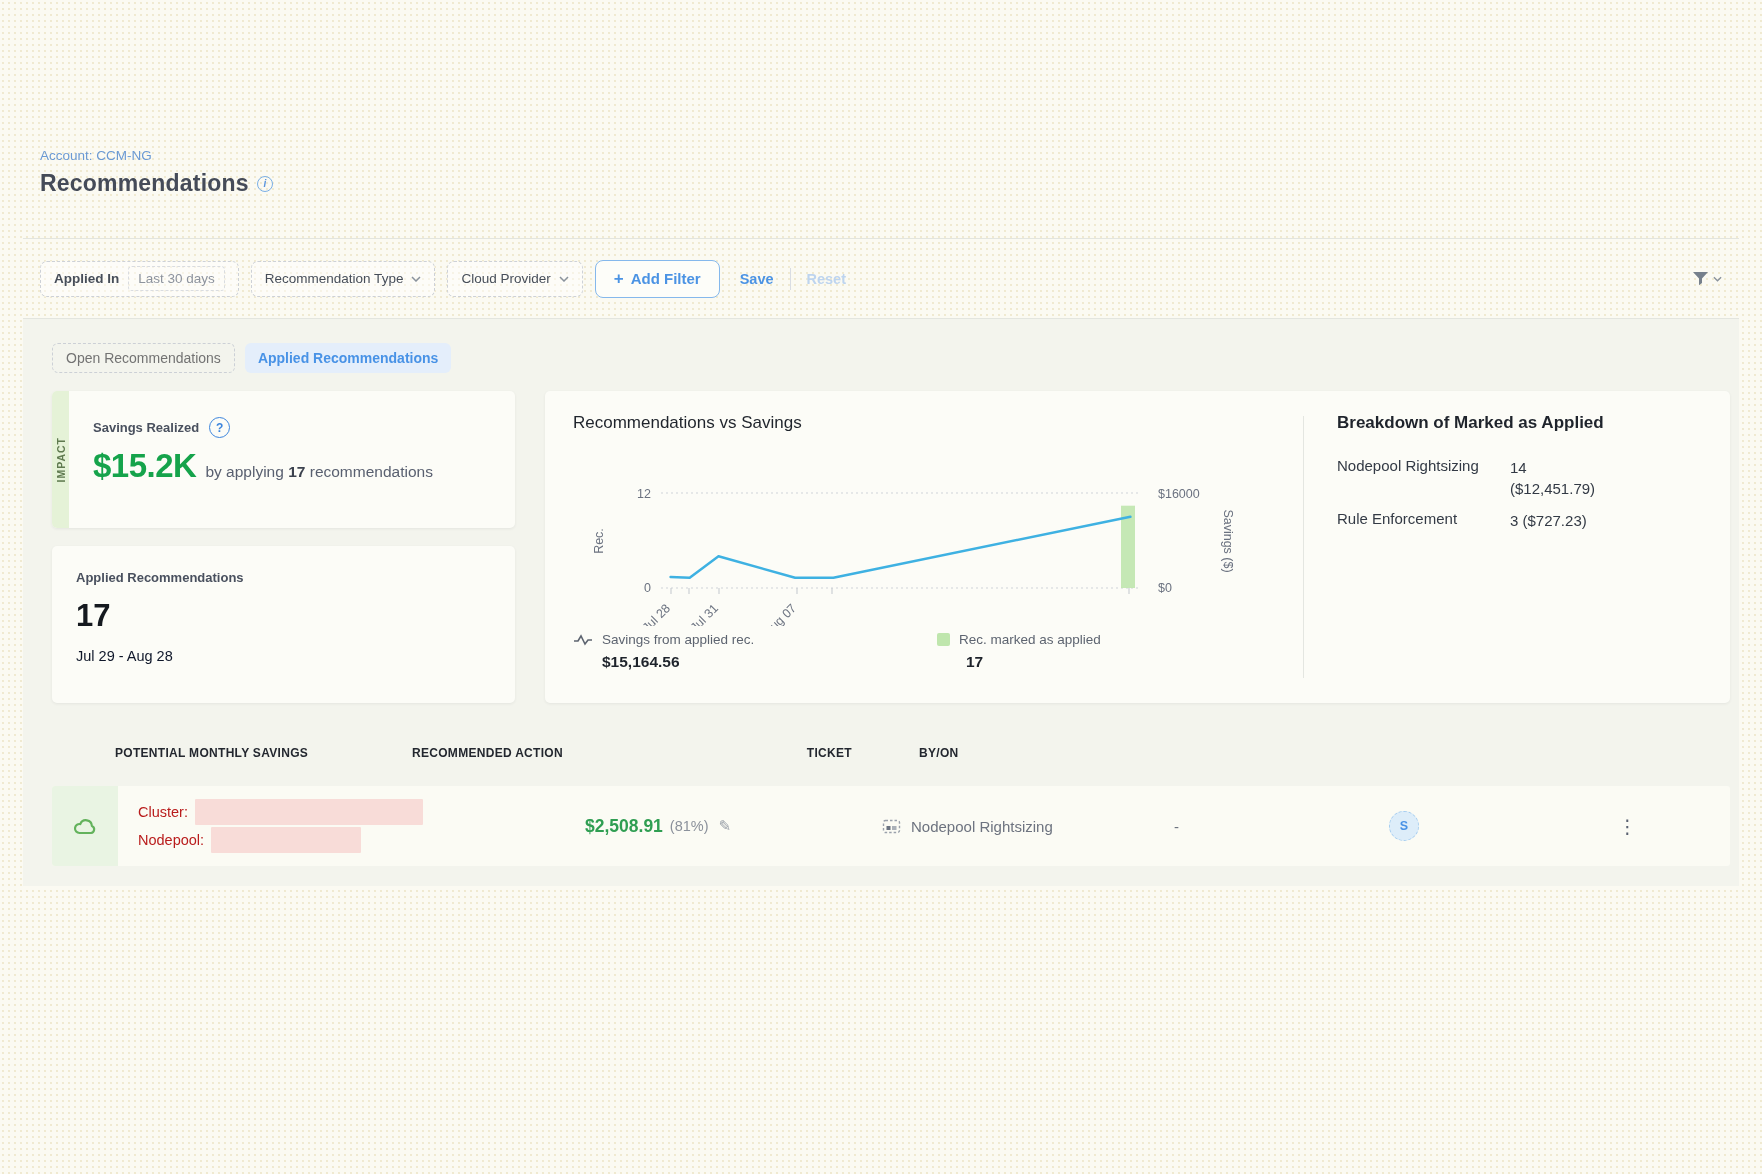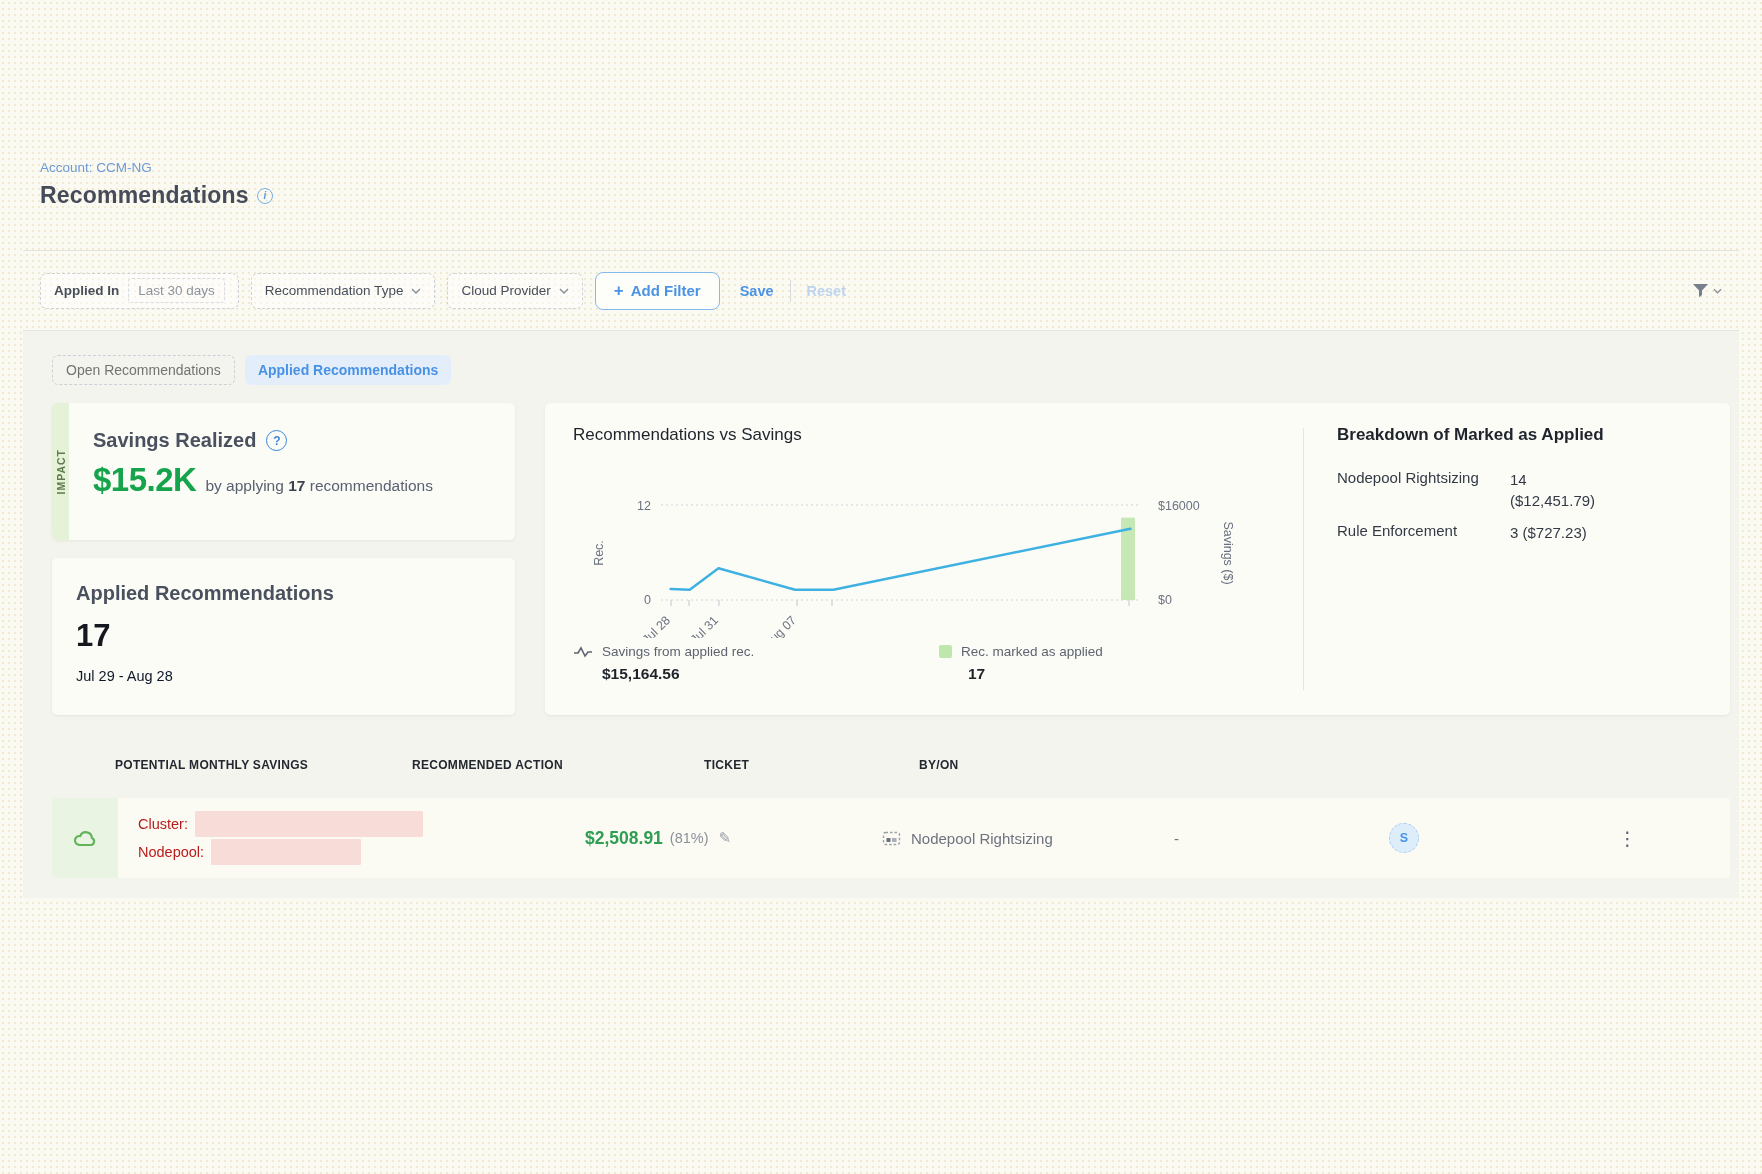--- a/index.html
+++ b/index.html
@@ -5,21 +5,21 @@
   * { box-sizing: border-box; margin: 0; padding: 0; }
   html,body { width:1762px; height:1174px; }
   body {
     font-family: "Liberation Sans", "DejaVu Sans", sans-serif;
     background-color:#fbfaf2;
     background-image: radial-gradient(rgba(226,214,168,.45) 1px, rgba(0,0,0,0) 1.3px);
     background-size:6px 6px;
     overflow:hidden; position:relative;
     color:#454b58;
   }
-  .app { margin:12px 23px; padding-top:148px; }
+  .app { margin:0 23px; padding-top:148px; }
 
   
   .header { height:90px; padding:0 6px 0 17px; display:flex; justify-content:space-between; }
   .account { font-size:13.5px; color:#6b9ad4; margin-bottom:7px; cursor:pointer; }
   .title-row { display:flex; align-items:center; }
   .title-row h1 { font-size:23px; font-weight:bold; color:#454b58; letter-spacing:.2px; }
   .info-icon { width:16px; height:16px; border:1.4px solid #7aafe6; border-radius:50%; color:#5a95dd;
     font-size:10px; font-weight:bold; display:inline-flex; align-items:center; justify-content:center;
     margin-left:8px; font-style:italic; }
   .header-actions { display:flex; gap:13px; margin-top:9px; }
@@ -58,56 +58,56 @@
   .cards { display:flex; gap:30px; height:312px; margin-bottom:43px; }
   .card { background:#fcfcf7; border-radius:5px; box-shadow:0 1px 3px rgba(40,41,61,.07); }
   .col-left { width:463px; display:flex; flex-direction:column; gap:18px; }
 
   .impact-card { height:137px; display:flex; overflow:hidden; }
   .impact-strip { width:17px; background:#e5f2d7; display:flex; align-items:center; justify-content:center; }
   .impact-strip span { writing-mode:vertical-rl; transform:rotate(180deg); font-size:10.5px; font-weight:bold;
     letter-spacing:1px; color:#5f7a4f; }
   .impact-body { padding:26px 0 0 24px; }
   .impact-title-row { display:flex; align-items:center; gap:10px; margin-bottom:9px; }
-  .card-title { font-size:20px; font-weight:bold; color:#49505e; }
+  .card-title { font-size:13px; font-weight:bold; color:#49505e; }
   .q-icon { width:21px; height:21px; border:1.8px solid #3c85dd; border-radius:50%; color:#3c85dd;
     font-size:12px; font-weight:bold; display:inline-flex; align-items:center; justify-content:center; cursor:pointer; }
   .impact-amount-row { display:flex; align-items:baseline; gap:9px; }
   .amount { font-size:33px; font-weight:bold; color:#15a34b; letter-spacing:-.5px; }
   .impact-desc { font-size:15.5px; color:#596070; }
   .impact-desc b { color:#3c424e; }
 
   .applied-card { flex:1; padding:24px 0 0 24px; }
   .applied-card .count { font-size:31px; font-weight:bold; color:#15191f; margin:13px 0 14px; }
   .applied-card .range { font-size:14.5px; color:#0f172a; }
 
   .chart-card { flex:1; display:flex; }
   .chart-pane { width:758px; padding:22px 0 0 28px; }
   .chart-title { font-size:17px; font-weight:normal; color:#1f242c; margin-bottom:8px; }
-  .legend { display:flex; margin-top:2px;justify-content:space-between; }
+  .legend { display:flex; margin-top:2px; }
   .legend-item { width:364px; }
   .l-row { display:flex; align-items:center; gap:9px; font-size:13.5px; color:#5d6470; }
   .l-val { font-size:15.5px; font-weight:bold; color:#1e232b; margin:6px 0 0 29px; }
   .swatch { width:13px; height:13px; background:#bfe6ad; border-radius:2px; display:inline-block; }
   .vdivider { width:1px; background:#e4e6e1; margin:25px 0; }
   .breakdown { flex:1; padding:22px 0 0 33px; }
   .b-title { font-size:17px; font-weight:bold; color:#1f242c; margin-bottom:24px; }
   .b-row { display:flex; font-size:15px; color:#333a45; margin-bottom:11px; }
   .b-label { width:173px; }
   .b-val span { display:block; line-height:21px; }
 
   svg text { font-family:"Liberation Sans","DejaVu Sans",sans-serif; font-size:12.5px; fill:#6b7280; }
 
   
   .thead { display:flex; height:20px; margin-bottom:20px; font-size:12px; font-weight:bold; color:#23272f;
     letter-spacing:.3px; }
   .thead .c1 { width:470px; padding-left:11px; }
   .thead .c2 { width:330px; padding-left:63px; }
   .thead .c3 { width:300px; padding-left:30px; }
-  .thead .c4 { width:170px; padding-left:22px; }
+  .thead .c4 { width:170px; padding-left:22px;text-align:right; }
   .thead .c5 { width:280px; padding-left:67px; }
   .trow { display:flex; height:80px; background:#fbfbf4; border-radius:3px; overflow:hidden; cursor:pointer; }
   .col-resource { width:470px; display:flex; }
   .green-strip { width:66px; background:#e9f4e3; display:flex; align-items:center; justify-content:center; }
   .res-lines { padding-top:12px; padding-left:20px; font-size:14.5px; color:#b91c1c; }
   .res-line { display:flex; align-items:center; height:28px; }
   .redacted { display:inline-block; height:26px; background:#f8dcd8; margin-left:7px; border-radius:1px; }
   .rw1 { width:228px; }
   .rw2 { width:150px; }
   .col-savings { width:330px; padding-left:63px; display:flex; align-items:center; gap:7px; }

